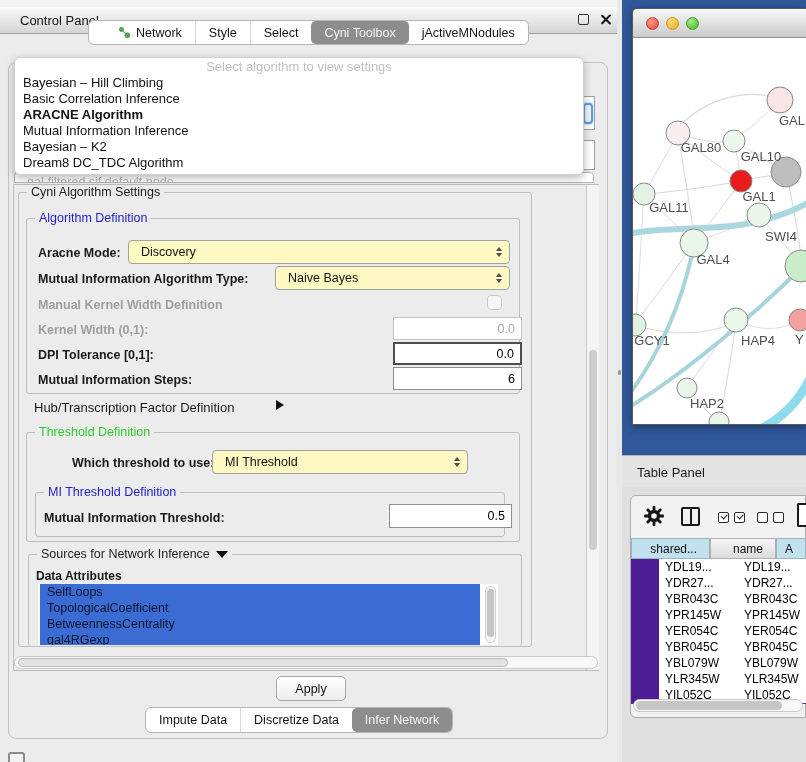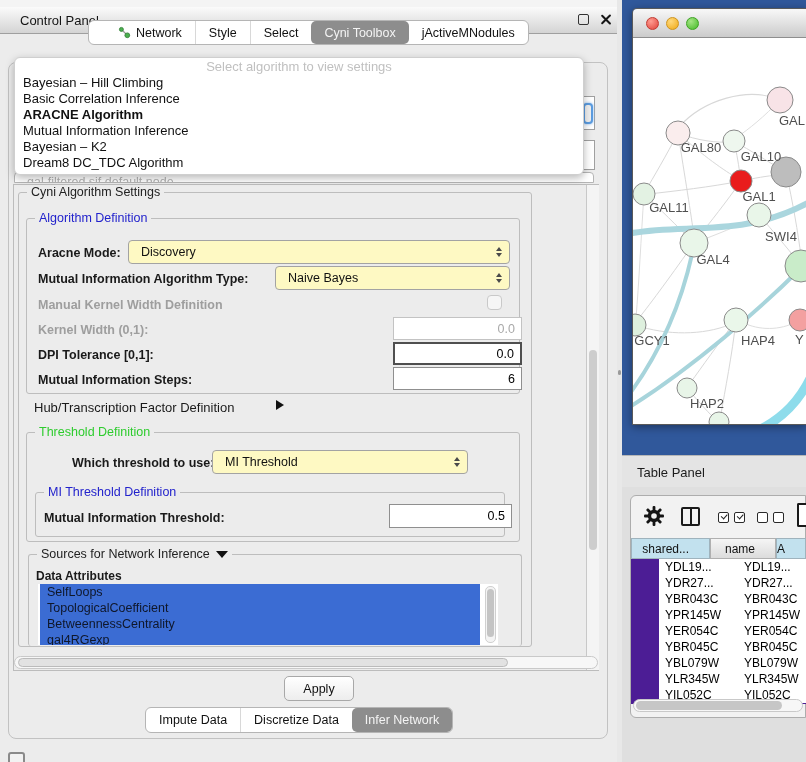--- a/index.html
+++ b/index.html
@@ -33,21 +33,21 @@
             background:linear-gradient(#fbfbfb,#d4d4d4);border-bottom:1px solid #9f9f9f;
             display:flex;align-items:center;}
   .sb-track-v{position:absolute;background:#f4f4f4;border-left:1px solid #c8c8c8;}
   .sb-thumb{position:absolute;background:#c9c9c9;border-radius:5px;}
   .sb-track-h{position:absolute;background:#f7f7f7;border:1px solid #c9c9c9;border-radius:7px;box-sizing:border-box;}
   .listrow{height:16px;line-height:16px;color:#0f172a;font-size:12.5px;padding-left:7px;white-space:nowrap;}
   .btn{position:absolute;background:linear-gradient(#ffffff,#ededed);border:1px solid #a8a8a8;border-radius:5px;
        display:flex;align-items:center;justify-content:center;font-size:12.5px;color:#111;}
   .light{width:13px;height:13px;border-radius:50%;margin-right:7px;box-sizing:border-box;}
   .thead-cell{position:absolute;top:0;height:21px;box-sizing:border-box;border:1px solid #9fb3bd;
-              font-size:12px;color:#111;display:flex;align-items:center;justify-content:flex-end;padding-right:20px;}
+              font-size:12px;color:#111;display:flex;align-items:center;justify-content:flex-end;padding-right:12px;}
   .trow{display:flex;height:16px;line-height:16px;font-size:12px;color:#000;background:#fff;white-space:nowrap;}
   .tcell{overflow:hidden;padding-left:6px;box-sizing:border-box;flex:none;}
   .ckbx{width:11px;height:11px;border:1.5px solid #2a2a2a;border-radius:2px;background:#fff;position:relative;margin-right:5px;box-sizing:border-box;}
   .ckbx .mark{position:absolute;left:1.5px;top:1px;width:5px;height:2.5px;border-left:1.8px solid #222;border-bottom:1.8px solid #222;transform:rotate(-48deg);}
 </style>
 </head>
 <body>
 
 <div class="screen">
 
@@ -186,21 +186,21 @@
     <div class="sb-thumb" style="left:1px;top:2px;width:7px;height:48px;background:#c4c4c4;"></div>
   </div>
 
   <div class="sb-track-v" style="left:586px;top:185px;width:12px;height:485px;">
     <div class="sb-thumb" style="left:2px;top:165px;width:8px;height:200px;background:#cdcdcd;"></div>
   </div>
   <div class="sb-track-h" style="left:14px;top:656px;width:584px;height:13px;">
     <div class="sb-thumb" style="left:3px;top:1px;width:490px;height:9px;background:#e2e2e2;border:1px solid #bbb;box-sizing:border-box;"></div>
   </div>
 
-  <div class="btn" style="left:284px;top:676px;width:68px;height:23px;">
+  <div class="btn" style="left:276px;top:676px;width:68px;height:23px;">
     <span>Apply</span>
   </div>
 
   <div class="tabbar" id="bottom-tabs" style="left:145px;top:707px;height:24px;">
       <div class="tab">
         <span>Impute Data</span>
       </div>
       <div class="tab">
         <span>Discretize Data</span>
       </div>

